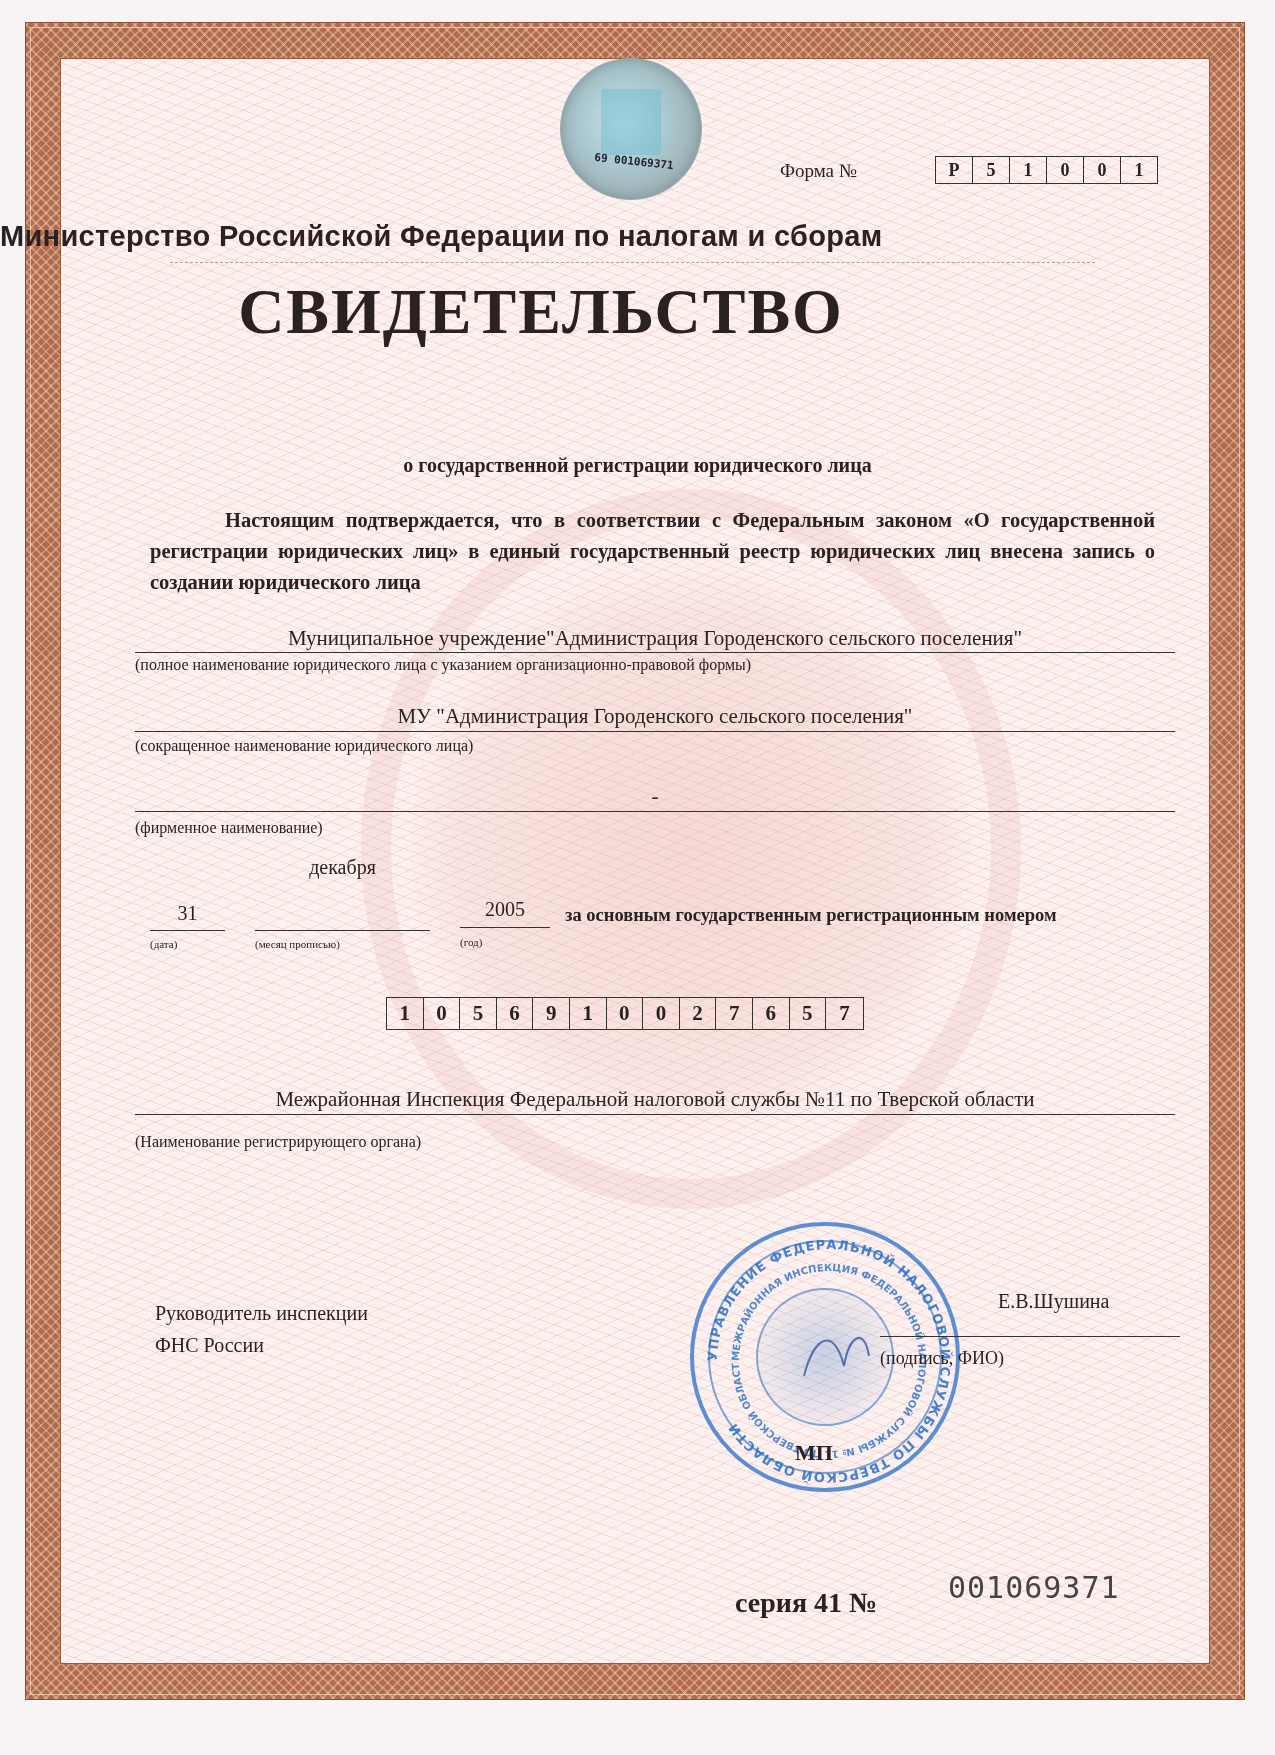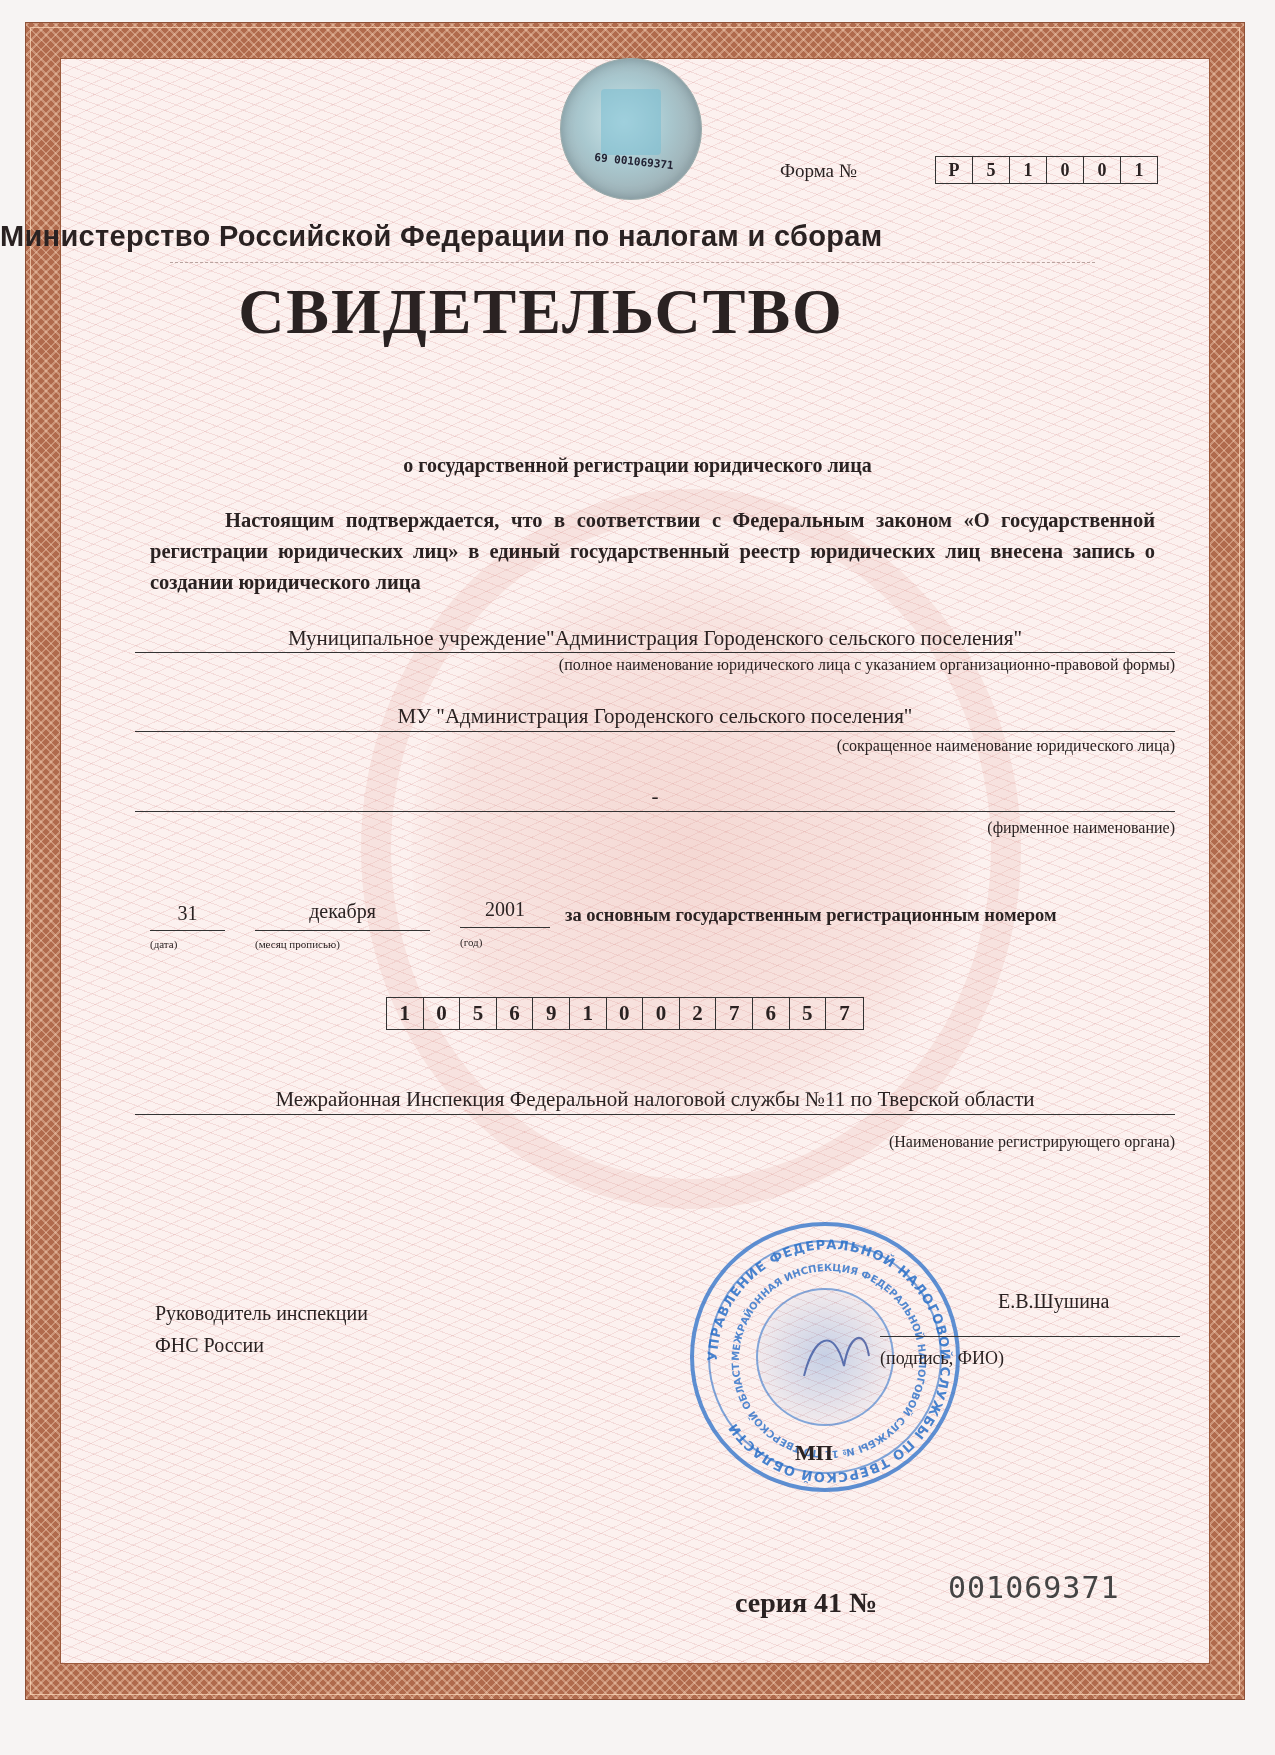--- a/index.html
+++ b/index.html
@@ -28,21 +28,21 @@
   .form-boxes span{width:36px;height:26px;border-right:1px solid #333;display:flex;align-items:center;justify-content:center;font-weight:bold;font-size:18px;}
   .form-boxes span:last-child{border-right:none;}
   .ministry{left:0;width:1275px;top:220px;text-align:left;font-size:29px;font-weight:bold;letter-spacing:.3px;font-family:"Liberation Sans Narrow","Liberation Sans",sans-serif;}
   .dotted{left:170px;top:262px;width:925px;border-top:1px dashed #b9a39e;}
   .title{left:0;width:1082px;top:275px;text-align:center;font-size:64px;font-weight:bold;letter-spacing:2px;}
   .subtitle{left:0;width:1275px;top:454px;text-align:center;font-size:20px;font-weight:bold;}
   .para{left:150px;top:505px;width:1005px;font-size:20.5px;font-weight:bold;line-height:31px;text-align:justify;}
   .para .indent{display:inline-block;width:75px;}
   .line-val{left:135px;width:1040px;text-align:center;font-size:21px;}
   .rule{position:absolute;left:135px;width:1040px;border-top:1.5px solid #333;}
-  .caption{left:135px;width:1040px;text-align:right;font-size:16px;}
+  .caption{left:135px;width:1040px;text-align:left;font-size:16px;}
   .date-row .v{position:absolute;font-size:20px;text-align:center;}
   .date-row .r{position:absolute;border-top:1.5px solid #333;}
   .date-row .c{position:absolute;font-size:11px;text-align:left;}
   .ogrn-label{left:565px;top:905px;font-size:18.5px;font-weight:bold;}
   .ogrn{left:386px;top:997px;display:flex;border:1px solid #333;}
   .ogrn span{width:36.6px;height:31px;border-right:1px solid #333;display:flex;align-items:center;justify-content:center;font-weight:bold;font-size:21px;box-sizing:border-box;}
   .ogrn span:last-child{border-right:none;}
   .signer{left:155px;top:1297px;font-size:20px;line-height:32px;}
   .signer-name{left:998px;top:1290px;font-size:20px;}
   .sign-rule{left:880px;top:1336px;width:300px;border-top:1.5px solid #333;}
@@ -98,24 +98,24 @@
 <div class="abs caption" style="top:737px;">(сокращенное наименование юридического лица)</div>
 
 <div class="abs line-val" style="top:784px;">-</div>
 <div class="rule" style="top:811px;"></div>
 <div class="abs caption" style="top:819px;">(фирменное наименование)</div>
 
 <div class="date-row">
   <div class="v" style="left:150px;top:902px;width:75px;">31</div>
   <div class="r" style="left:150px;top:930px;width:75px;"></div>
   <div class="c" style="left:150px;top:938px;width:75px;">(дата)</div>
-  <div class="v" style="left:255px;top:900px;width:175px;">декабря</div>
+  <div class="v" style="left:255px;top:856px;width:175px;">декабря</div>
   <div class="r" style="left:255px;top:930px;width:175px;"></div>
   <div class="c" style="left:255px;top:938px;width:175px;">(месяц прописью)</div>
-  <div class="v" style="left:460px;top:898px;width:90px;">2001</div>
+  <div class="v" style="left:460px;top:898px;width:90px;">2005</div>
   <div class="r" style="left:460px;top:927px;width:90px;"></div>
   <div class="c" style="left:460px;top:936px;width:90px;">(год)</div>
 </div>
 <div class="abs ogrn-label">за основным государственным регистрационным номером</div>
 
 <div class="abs ogrn">
   <span>1</span>
   <span>0</span>
   <span>5</span>
   <span>6</span>

